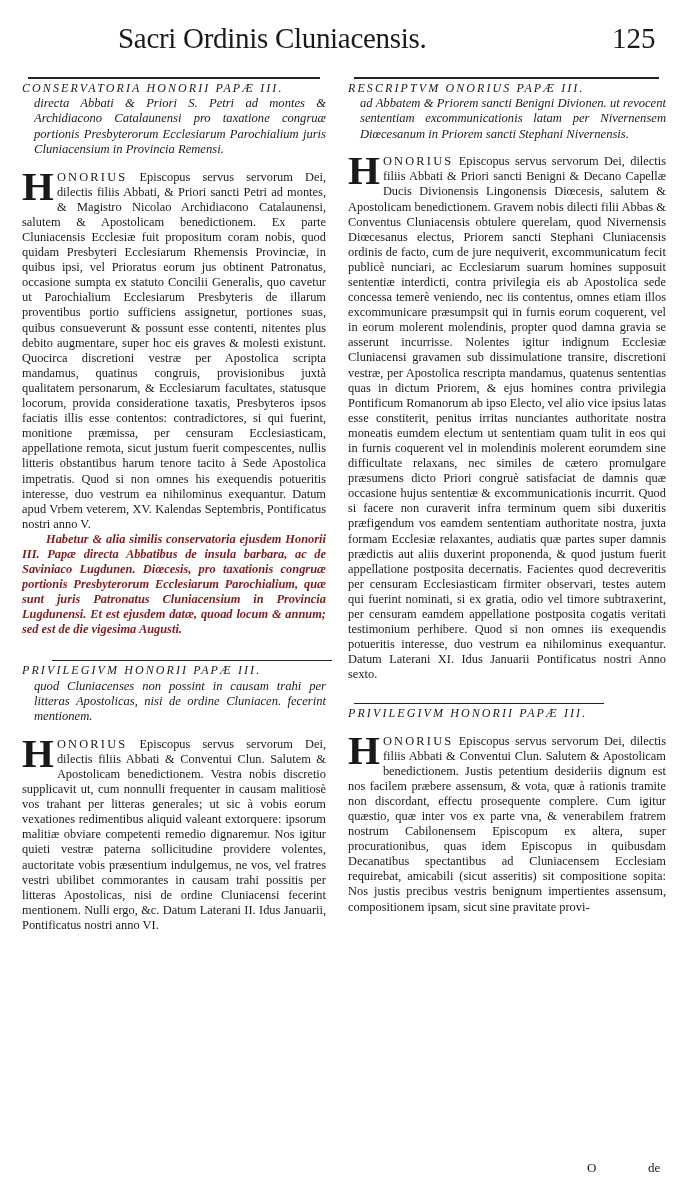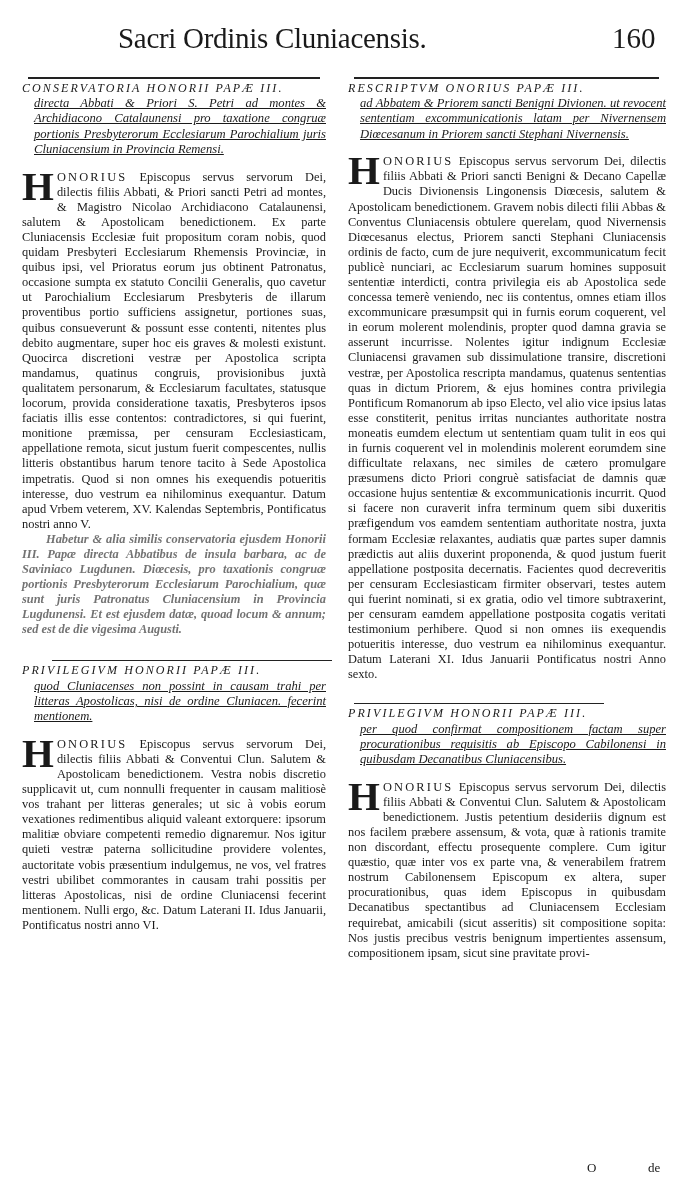--- a/index.html
+++ b/index.html
@@ -26,50 +26,50 @@
   .rule {
     height: 1.6px; background: #222; margin-left: 6px; width: 96%;
   }
   .title-block {
     font-style: italic; font-size: 12.6px; line-height: 15.4px;
     margin-top: 2px; margin-bottom: 12px;
   }
   .title-block .t1 {
     letter-spacing: 2.1px; white-space: nowrap; font-size: 12px;
   }
-  .title-block .tsub { padding-left: 12px; text-align: justify; text-decoration: underline; }
+  .title-block .tsub { padding-left: 12px; text-align: justify; }
   .body-text {
     font-size: 12.4px; line-height: 15.1px; text-align: justify;
     hyphens: manual;
   }
   .dropcap {
     float: left; font-size: 41px; line-height: 30px; margin: 1px 3px 0 0;
     font-weight: bold; height: 30px;
   }
   .first-word { letter-spacing: 2.2px; }
   .note {
     font-style: italic; font-size: 12.4px; line-height: 15.1px; text-align: justify;
-    text-indent: 24px; font-weight: bold; color: #737373;
+    text-indent: 24px; font-weight: bold; color: #7f1d1d;
   }
   .sep {
     height: 1.6px; background: #222; margin: 22px 0 0 30px; width: 280px;
   }
   .sep-r { margin: 20px 0 0 6px; width: 250px; }
   .catch {
     position: absolute; top: 1160px; left: 0; width: 694px; font-size: 13px;
   }
   .catch .sig { position: absolute; left: 587px; }
   .catch .cw { position: absolute; left: 648px; }
 </style>
 </head>
 <body>
 
 <div class="running-head">
   <span class="running-title">Sacri Ordinis Cluniacensis.</span>
-  <span class="folio">160</span>
+  <span class="folio">125</span>
 </div>
 
 <div class="col col-left">
   <div class="rule"></div>
 
   <section>
     <div class="title-block">
       <div class="t1">CONSERVATORIA HONORII PAPÆ III.</div>
       <div class="tsub">directa Abbati &amp; Priori S. Petri ad montes &amp; Archidiacono Catalaunensi pro taxatione congruæ portionis Presbyterorum Ecclesiarum Parochialium juris Cluniacensium in Provincia Remensi.</div>
     </div>
@@ -103,21 +103,20 @@
     <div class="body-text">
       <span class="dropcap">H</span><span class="first-word">ONORIUS</span><span> Episcopus servus servorum Dei, dilectis filiis Abbati &amp; Priori sancti Benigni &amp; Decano Capellæ Ducis Divionensis Lingonensis Diœcesis, salutem &amp; Apostolicam benedictionem. Gravem nobis dilecti filii Abbas &amp; Conventus Cluniacensis obtulere querelam, quod Nivernensis Diœcesanus electus, Priorem sancti Stephani Cluniacensis ordinis de facto, cum de jure nequiverit, excommunicatum fecit publicè nunciari, ac Ecclesiarum suarum homines supposuit sententiæ interdicti, contra privilegia eis ab Apostolica sede concessa temerè veniendo, nec iis contentus, omnes etiam illos excommunicare præsumpsit qui in furnis eorum coquerent, vel in eorum molerent molendinis, propter quod damna gravia se asserunt incurrisse. Nolentes igitur indignum Ecclesiæ Cluniacensi gravamen sub dissimulatione transire, discretioni vestræ, per Apostolica rescripta mandamus, quatenus sententias quas in dictum Priorem, &amp; ejus homines contra privilegia Pontificum Romanorum ab ipso Electo, vel alio vice ipsius latas esse constiterit, penitus irritas nunciantes authoritate nostra moneatis eumdem electum ut sententiam quam tulit in eos qui in furnis coquerent vel in molendinis molerent eorumdem sine difficultate relaxans, nec similes de cætero promulgare præsumens dicto Priori congruè satisfaciat de damnis quæ occasione hujus sententiæ &amp; excommunicationis incurrit. Quod si facere non curaverit infra terminum quem sibi duxeritis præfigendum vos eamdem sententiam authoritate nostra, juxta formam Ecclesiæ relaxantes, audiatis quæ partes super damnis prædictis aut aliis duxerint proponenda, &amp; quod justum fuerit appellatione postposita decernatis. Facientes quod decreveritis per censuram Ecclesiasticam firmiter observari, testes autem qui fuerint nominati, si ex gratia, odio vel timore subtraxerint, per censuram eamdem appellatione postposita cogatis veritati testimonium perhibere. Quod si non omnes iis exequendis potueritis interesse, duo vestrum ea nihilominus exequantur. Datum Laterani XI. Idus Januarii Pontificatus nostri Anno sexto.</span>
     </div>
   </section>
 
   <div class="sep sep-r"></div>
 
   <section>
     <div class="title-block">
       <div class="t1">PRIVILEGIVM HONORII PAPÆ III.</div>
-      <div class="tsub">per quod confirmat compositionem factam super procurationibus requisitis ab Episcopo Cabilonensi in quibusdam Decanatibus Cluniacensibus.</div>
     </div>
     <div class="body-text">
       <span class="dropcap">H</span><span class="first-word">ONORIUS</span><span> Episcopus servus servorum Dei, dilectis filiis Abbati &amp; Conventui Clun. Salutem &amp; Apostolicam benedictionem. Justis petentium desideriis dignum est nos facilem præbere assensum, &amp; vota, quæ à rationis tramite non discordant, effectu prosequente complere. Cum igitur quæstio, quæ inter vos ex parte vna, &amp; venerabilem fratrem nostrum Cabilonensem Episcopum ex altera, super procurationibus, quas idem Episcopus in quibusdam Decanatibus spectantibus ad Cluniacensem Ecclesiam requirebat, amicabili (sicut asseritis) sit compositione sopita: Nos justis precibus vestris benignum impertientes assensum, compositionem ipsam, sicut sine pravitate provi-</span>
     </div>
   </section>
 </div>
 
 <div class="catch">
   <span class="sig">O</span>
   <span class="cw">de</span>

